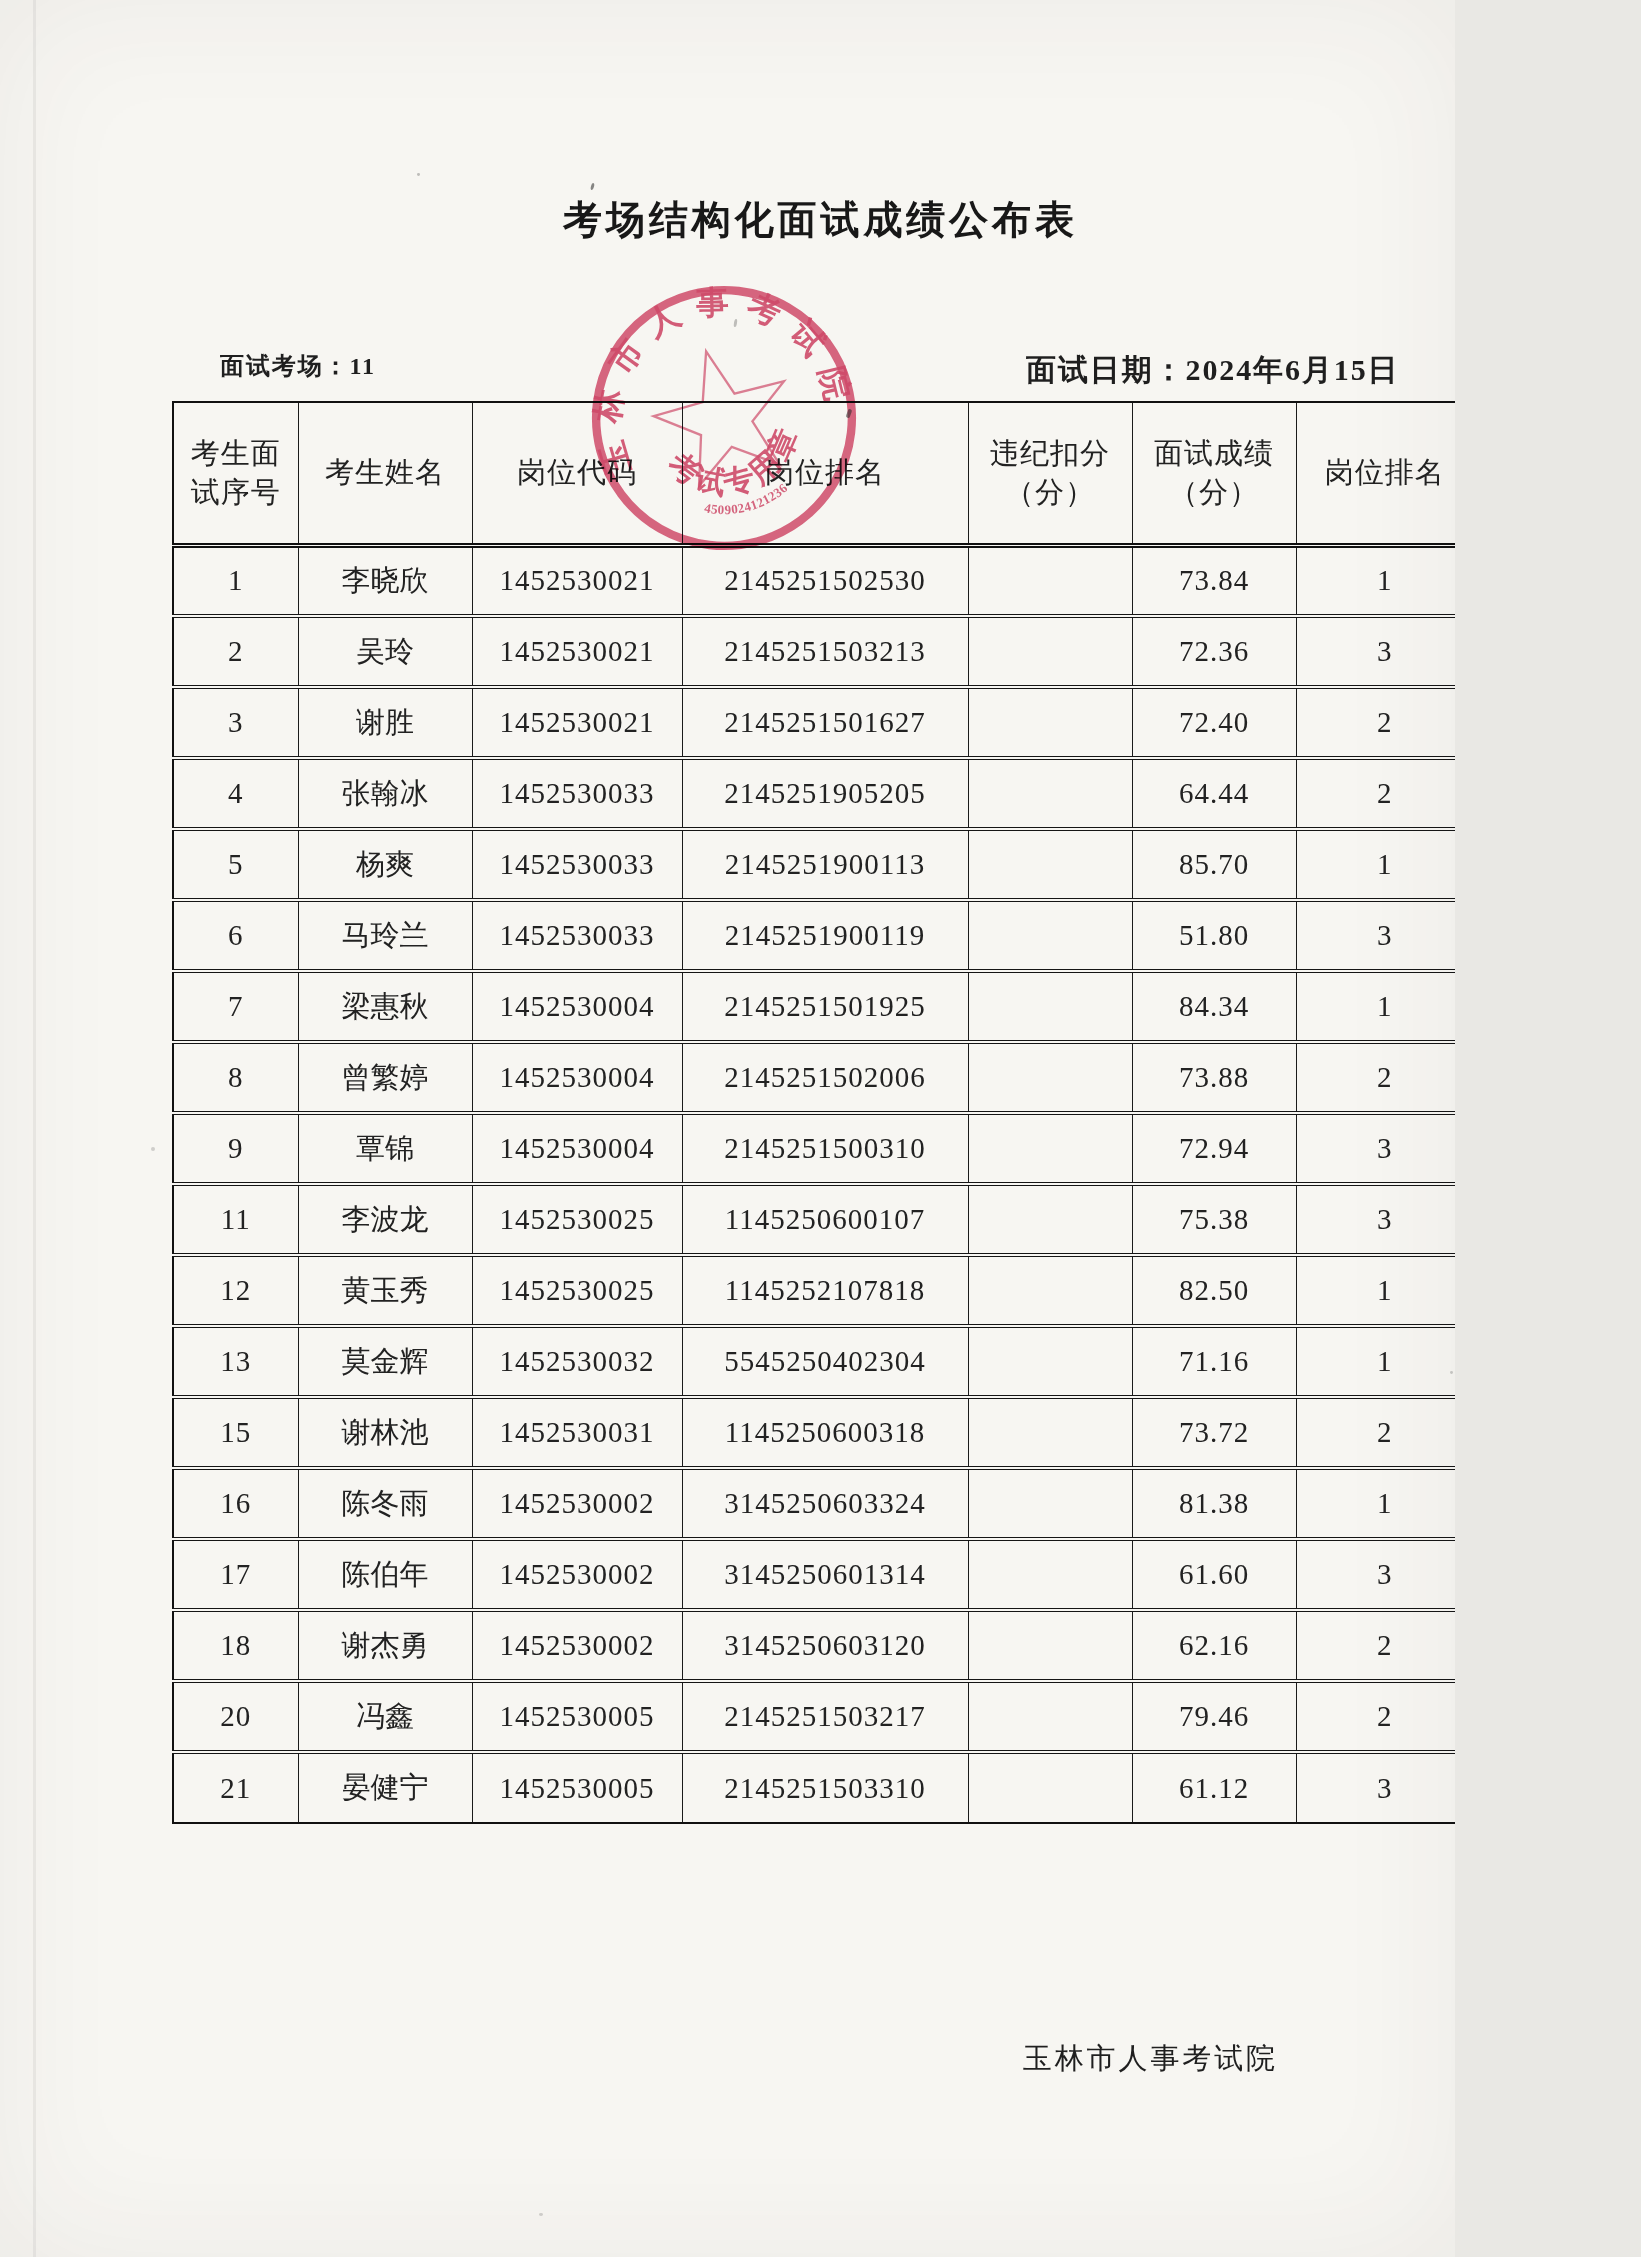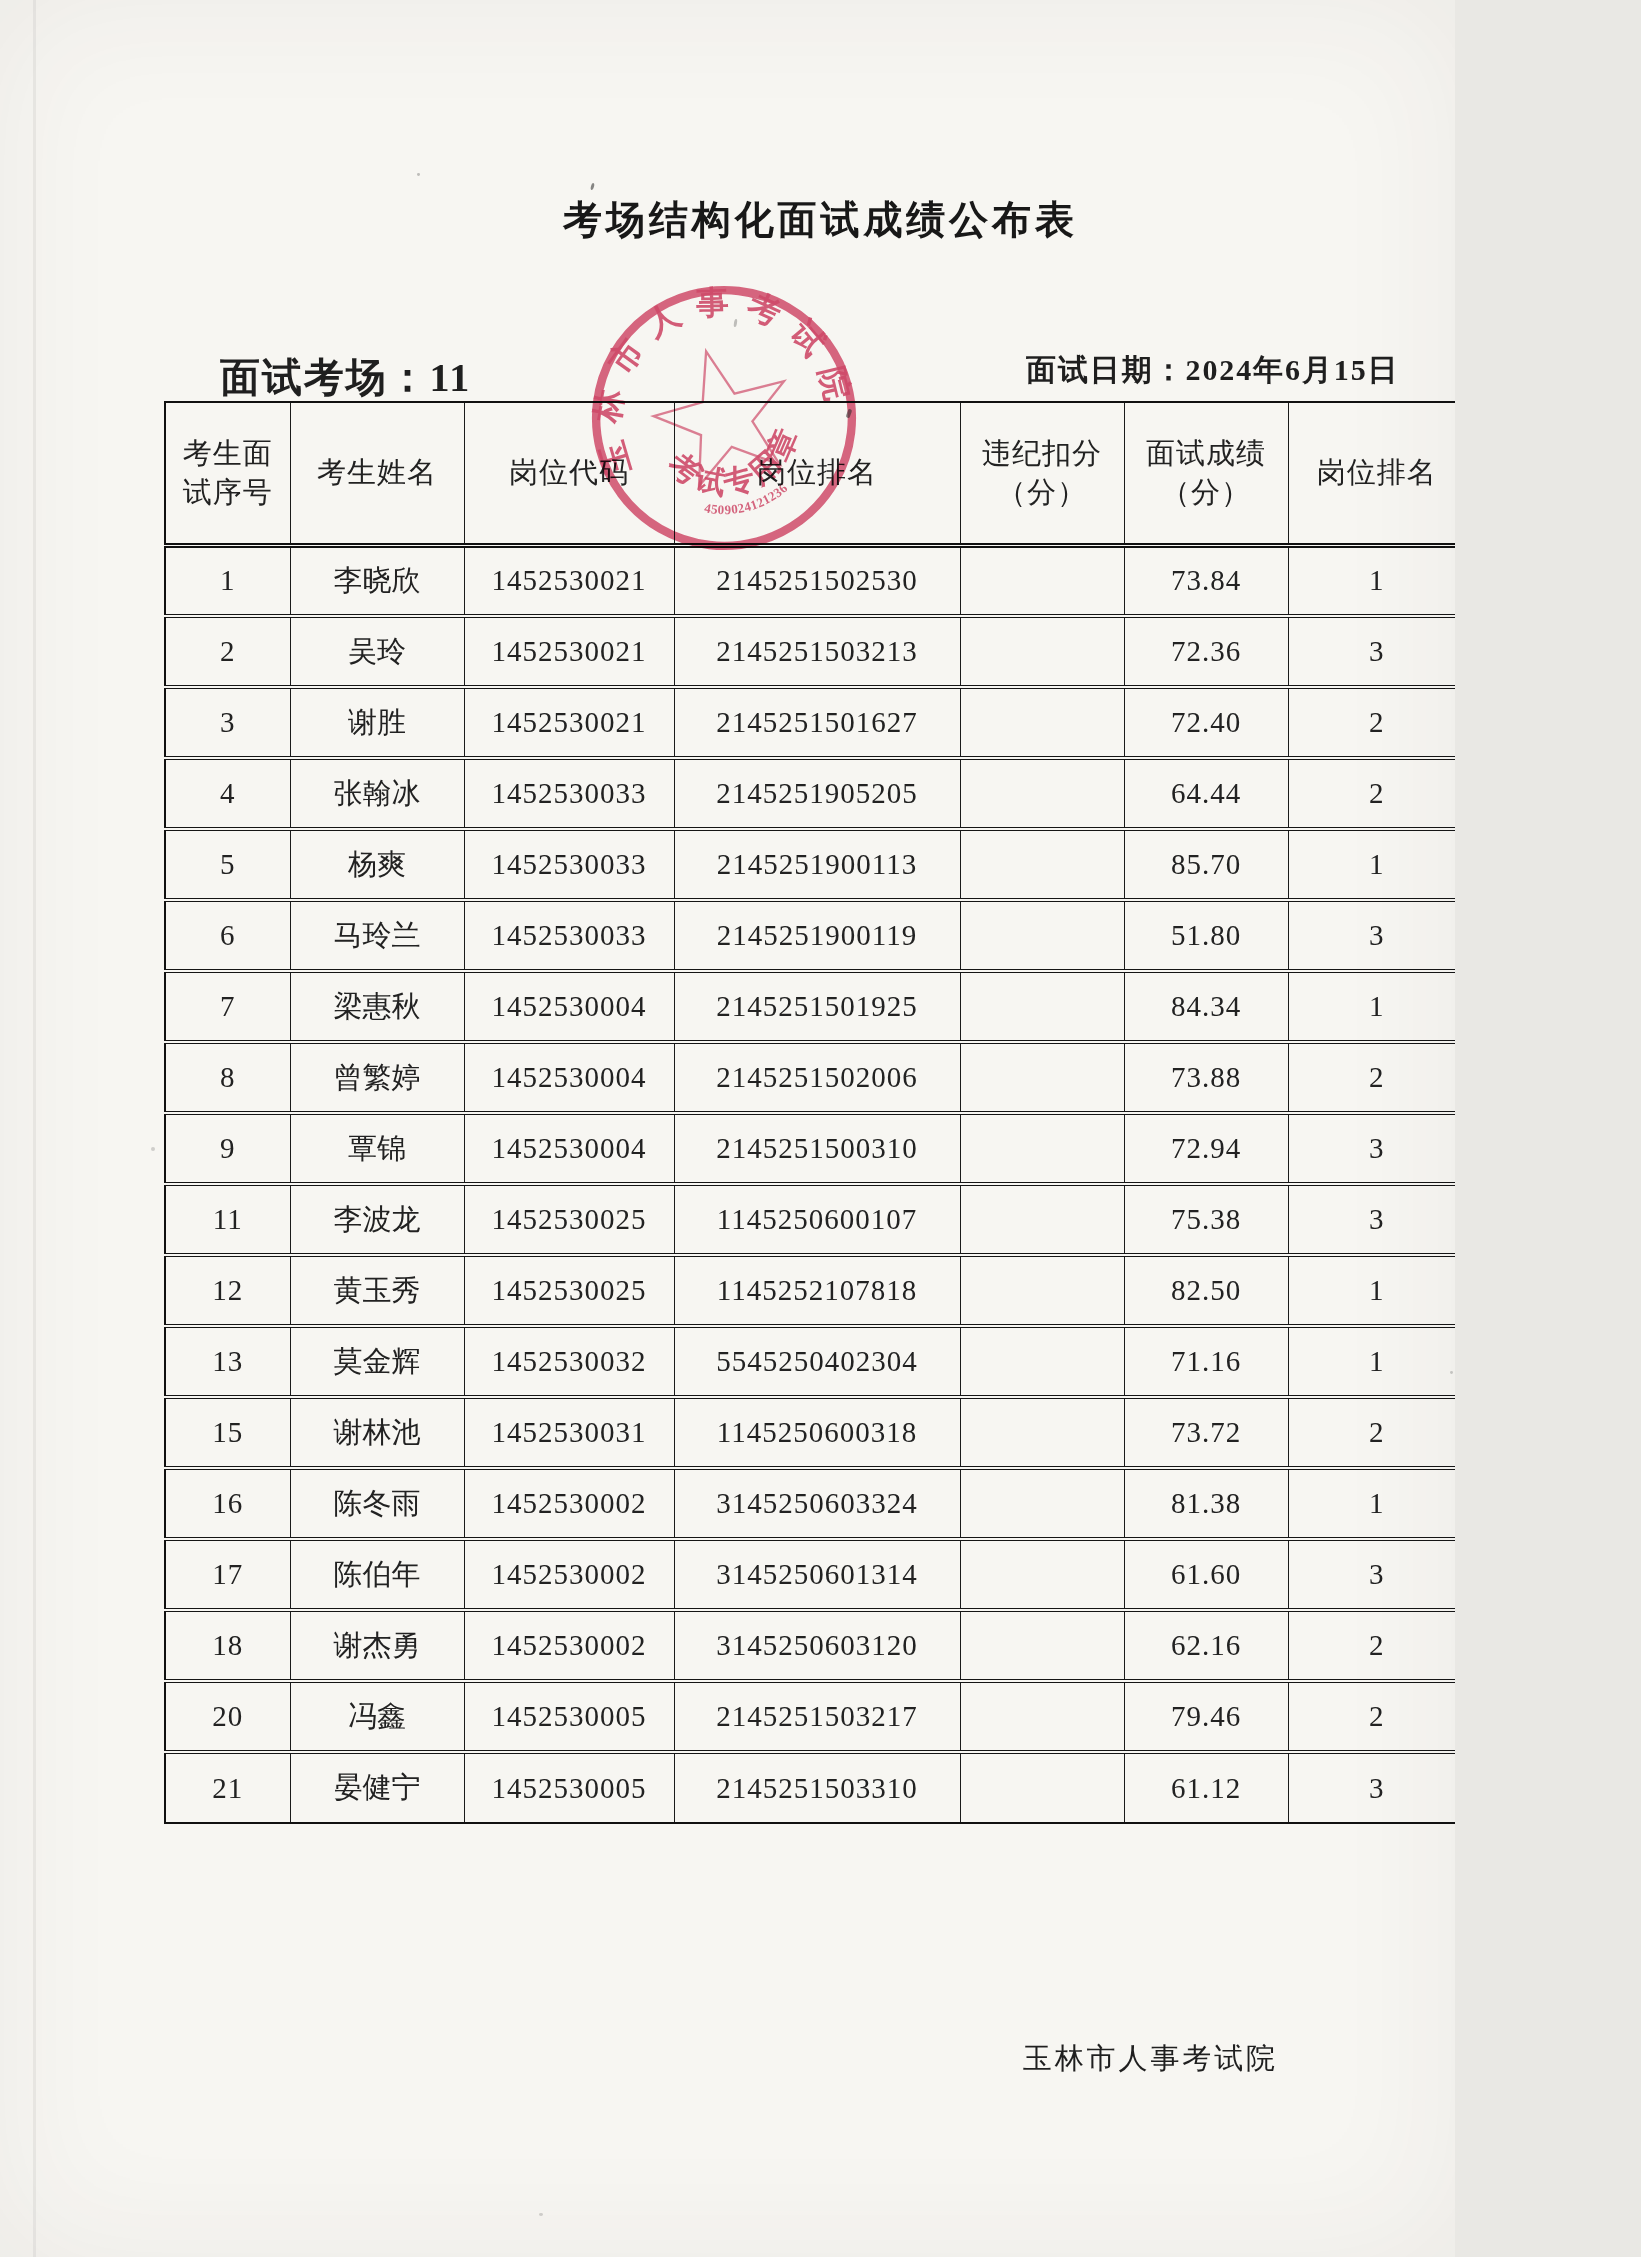--- a/index.html
+++ b/index.html
@@ -17,21 +17,21 @@
     background:rgba(0,0,0,.05);
   }
   .doc-title{
     position:absolute;top:193px;left:0;width:1641px;
     text-align:center;
     font-size:39px;font-weight:bold;letter-spacing:3.9px;
     color:#181818;
   }
   .meta-room{
     position:absolute;top:350px;left:220px;
-    font-size:40px;font-weight:600;letter-spacing:1.9px;
+    font-size:24px;font-weight:600;letter-spacing:1.9px;
   }
   .meta-date{
     position:absolute;top:350px;left:1026px;
     font-size:30px;font-weight:600;letter-spacing:1.9px;text-align:right;
   }
   table.score{
     position:absolute;left:164px;top:401px;
     width:1301px;
     border-collapse:collapse;table-layout:fixed;
     background:transparent;
@@ -39,21 +39,21 @@
   table.score th,table.score td{
     border-left:1.9px solid #1b1b1b;
     border-right:1.9px solid #1b1b1b;
     border-top:4.8px double #151515;
     text-align:center;vertical-align:middle;
     padding:0;
     font-weight:normal;
     font-size:29px;
     color:#222;
   }
-  table.score{border:2.9px solid #111;}
+  table.score{border:2.9px solid #111;margin-left:8px;}
   table.score thead tr{height:143px;}
   table.score thead th{
     border-top:none;
     border-bottom:5.8px double #111;
     white-space:pre-line;
     line-height:1.35;
     font-size:29px;
     letter-spacing:1px;
   }
   table.score tbody tr{height:71px;}

